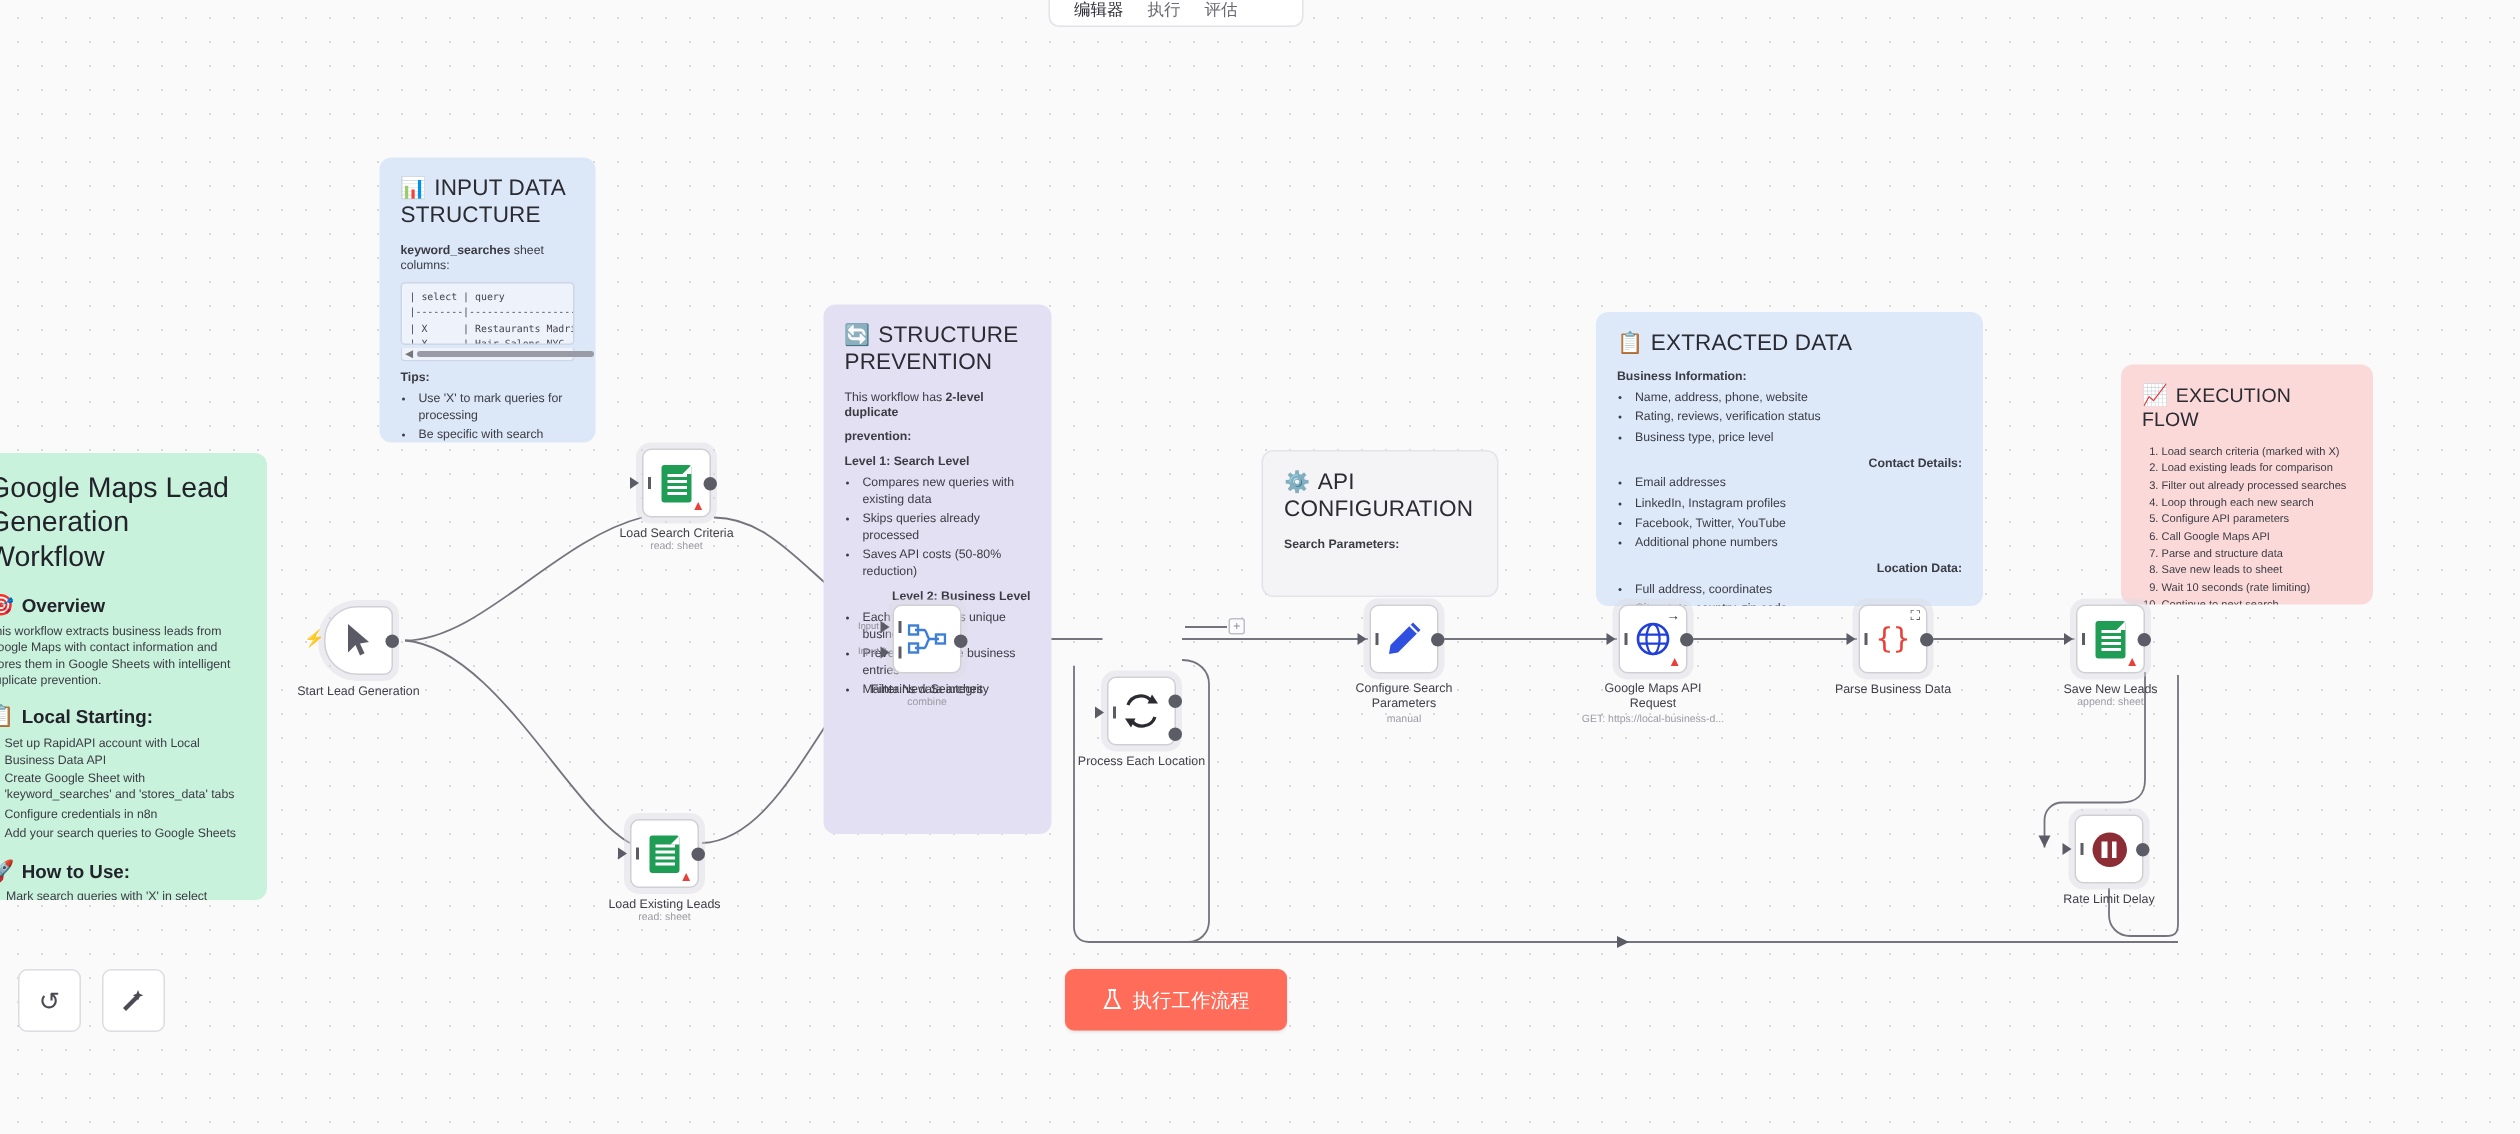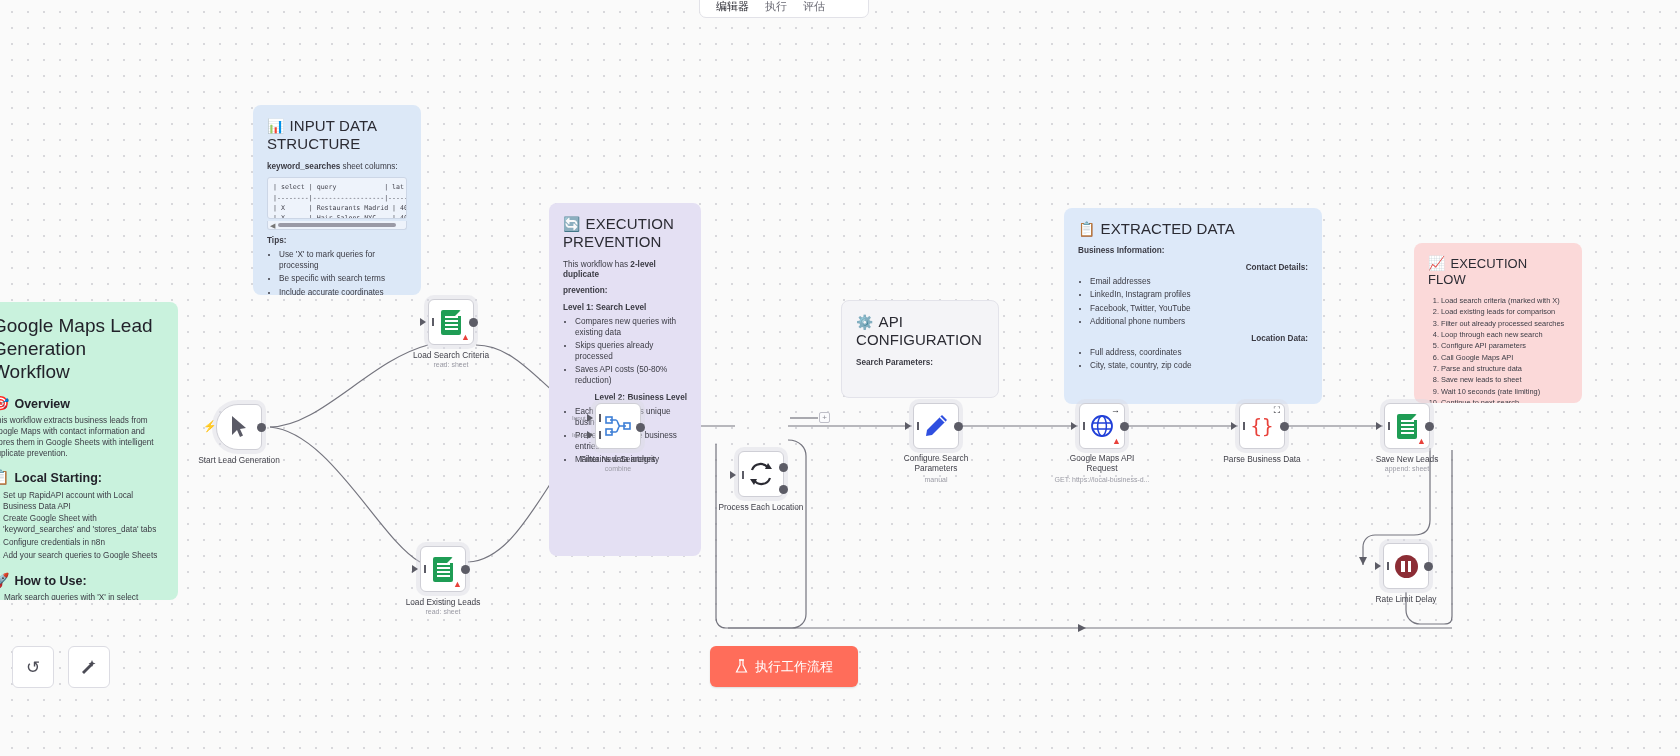--- a/index.html
+++ b/index.html
@@ -298,21 +298,21 @@
       <path d="M790,418 L818,418"></path>
     </g>
   </svg>
 
   <div class="topbar">
     <div class="tab active">编辑器</div>
     <div class="tab">执行</div>
     <div class="tab">评估</div>
   </div>
 
-  <div class="note note-blue" style="left:253px; top:105px; width:168px; height:190px;">
+  <div class="note note-blue" style="left:253px; top:105px; width:144px; height:190px;">
     <h3>
       <span class="emoji">📊</span><span>INPUT DATA STRUCTURE</span>
     </h3>
     <p>
       <b>keyword_searches</b><span> sheet columns:</span>
     </p>
     <div class="code-table">| select | query            | lat      | lon   | country_
 |--------|------------------|----------|-------|--------
 | X      | Restaurants Madrid | 40.4168 | -3.70
 | X      | Hair Salons NYC    | 40.7589 | -73.9</div>
@@ -324,21 +324,21 @@
     <ul>
       <li>Use 'X' to mark queries for processing</li>
       <li>Be specific with search terms</li>
       <li>Include accurate coordinates</li>
 
     </ul>
   </div>
 
   <div class="note note-purple" style="left:549px; top:203px; width:152px; height:353px;">
     <h3>
-      <span class="emoji">🔄</span><span>EXECUTION PREVENTION</span>
+      <span class="emoji">🔄</span><span>STRUCTURE PREVENTION</span>
     </h3>
     <p>
       <span>This workflow has </span><b>2-level duplicate</b>
     </p>
     <p><b>prevention:</b></p>
     <div class="strongline">Level 1: Search Level</div>
     <ul>
       <li>Compares new queries with existing data</li>
       <li>Skips queries already processed</li>
       <li>Saves API costs (50-80% reduction)</li>
@@ -356,20 +356,25 @@
       <span class="emoji">⚙️</span><span>API CONFIGURATION</span>
     </h3>
     <div class="strongline">Search Parameters:</div>
   </div>
 
   <div class="note note-lblue" style="left:1064px; top:208px; width:258px; height:196px;">
     <h3>
       <span class="emoji">📋</span><span>EXTRACTED DATA</span>
     </h3>
     <div class="strongline">Business Information:</div>
+    <ul>
+      <li>Name, address, phone, website</li>
+      <li>Rating, reviews, verification status</li>
+      <li>Business type, price level</li>
+    </ul>
     <div class="strongline indent">Contact Details:</div>
     <ul>
       <li>Email addresses</li>
       <li>LinkedIn, Instagram profiles</li>
       <li>Facebook, Twitter, YouTube</li>
       <li>Additional phone numbers</li>
     </ul>
     <div class="strongline indent">Location Data:</div>
     <ul>
       <li>Full address, coordinates</li>

